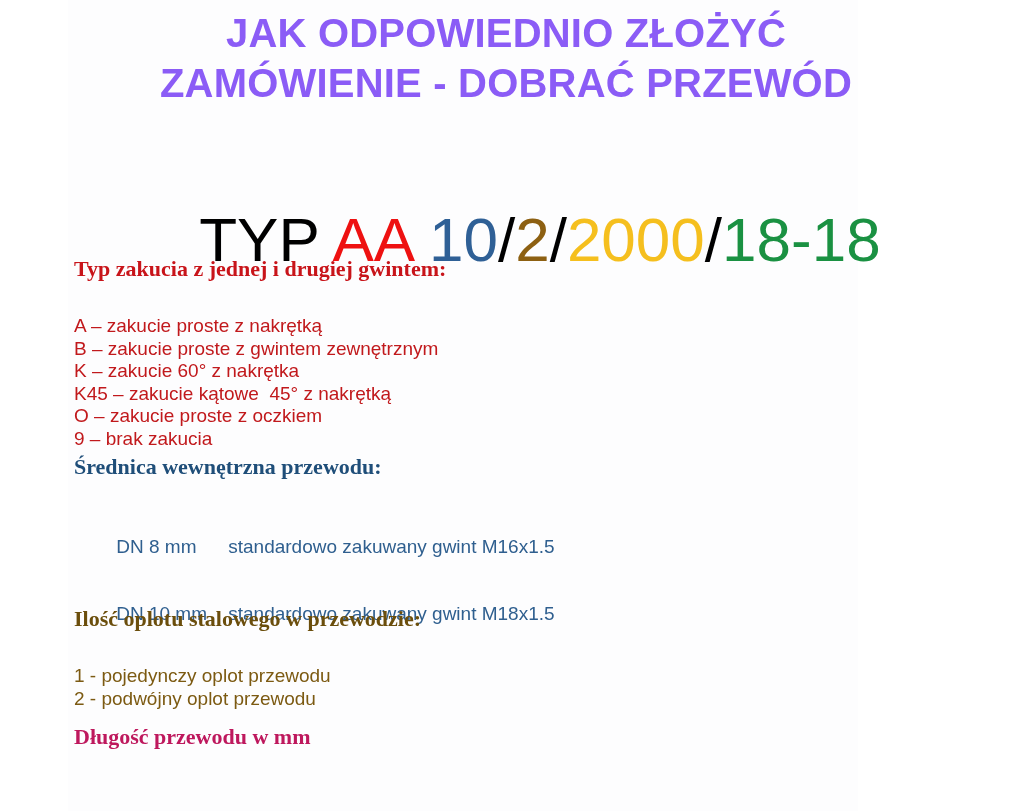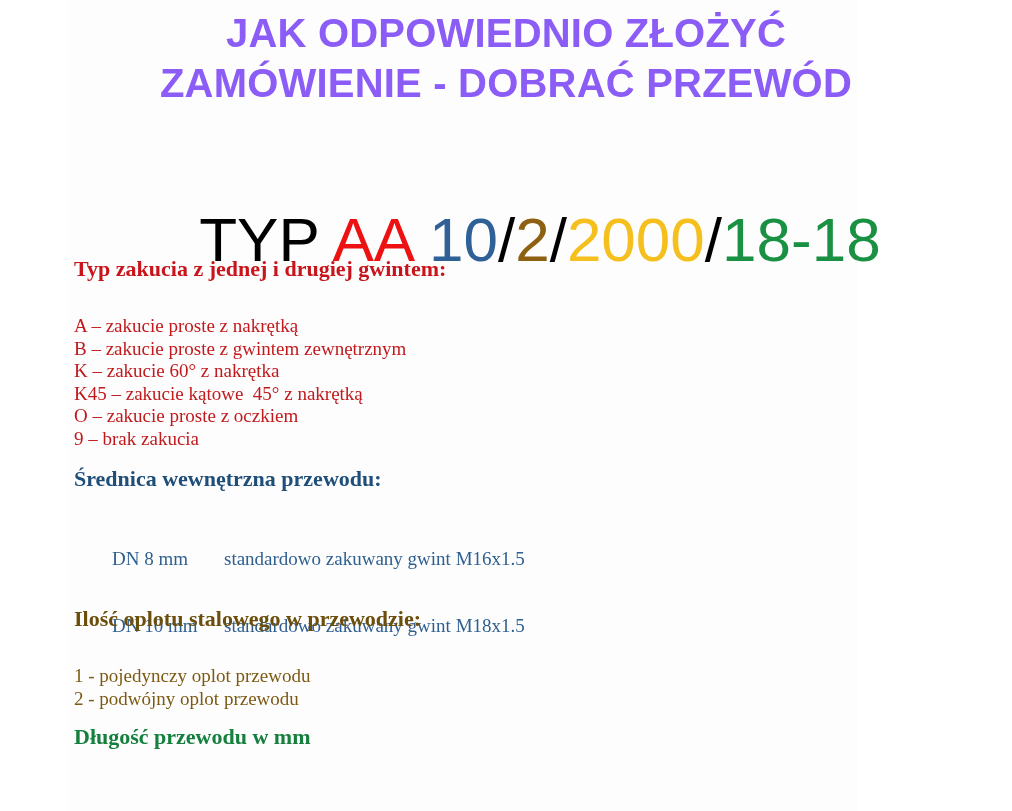--- a/index.html
+++ b/index.html
@@ -80,56 +80,56 @@
     line-height: 26px;
     white-space: pre;
     margin: 0;
   }
   .sec-list {
     margin: 0;
     padding: 0;
     list-style: none;
   }
   .sec-list li {
-    font-family: Liberation Serif, serif;
+    font-family: Liberation Sans, sans-serif;
     font-size: 19px;
     line-height: 22.6px;
     white-space: pre;
   }
   .two-col {
     display: block;
   }
   .two-col .col-a {
     display: inline-block;
     width: 112px;
     vertical-align: baseline;
   }
   .two-col .col-b {
     display: inline-block;
     vertical-align: baseline;
   }
 
   
   #sec-crimp   { top: 256px; }
   #sec-crimp .sec-list { margin-top: 33px; }
-  #sec-dia     { top: 466px; }
+  #sec-dia     { top: 454px; }
   #sec-dia .sec-list { margin-top: 33px; }
   #sec-braid   { top: 606px; }
   #sec-braid .sec-list { margin-top: 33px; }
   #sec-length  { top: 724px; }
   #sec-thread  { top: 772px; }
 
   
   .red    { color: #c1191c; }
   .red .sec-head { color: #c8141a; }
   .blue   { color: #2f5f8f; }
   .blue .sec-head { color: #1f4e79; }
   .brown  { color: #7c5a12; }
   .brown .sec-head { color: #6b4e0c; }
-  .gold .sec-head { color: #15803d; }
+  .gold .sec-head { color: #be185d; }
   .green .sec-head { color: #1e8b3e; }
 </style>
 </head>
 <body>
 
 <div class="slide">
 
   <div class="panel-band"></div>
 
   <div class="title-block">

